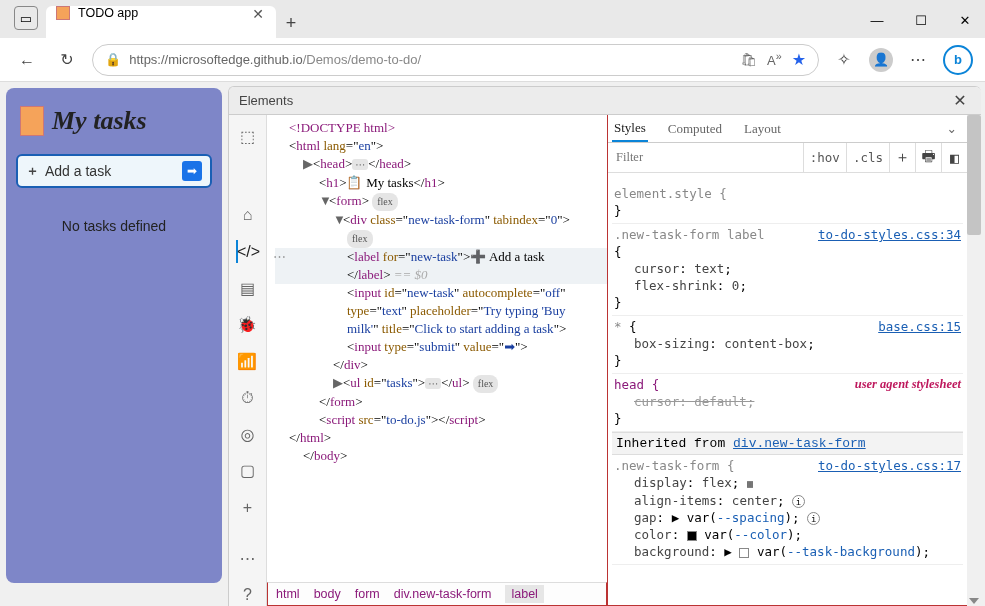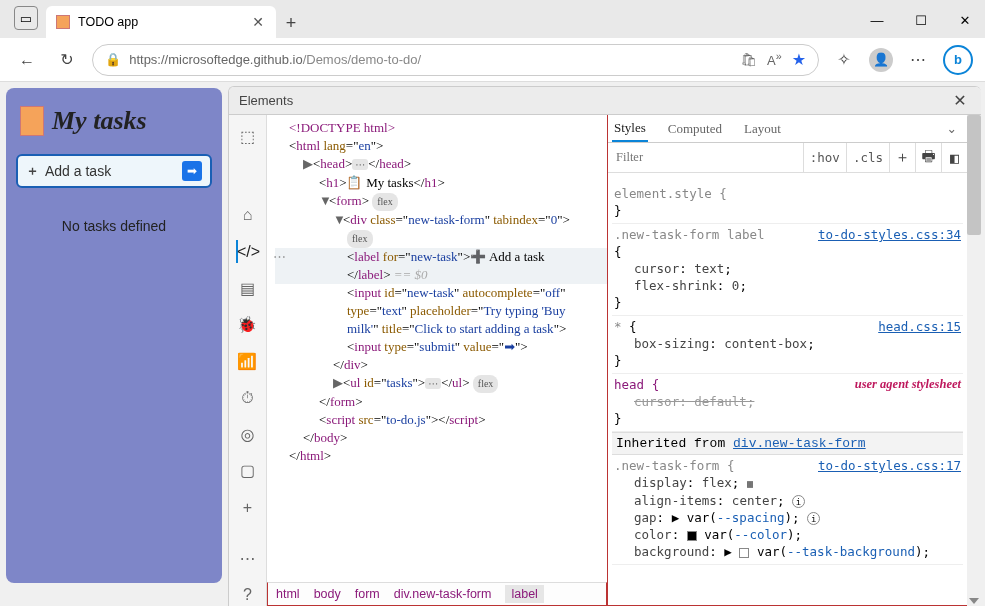--- a/index.html
+++ b/index.html
@@ -1,21 +1,21 @@
 <!DOCTYPE html>
 <html><head>
 <meta charset="utf-8">
 <style>
 * { box-sizing: border-box; margin: 0; padding: 0; }
 body { font-family: "Segoe UI", Arial, sans-serif; font-size: 13px; width: 985px; height: 606px; background: #f0f0f0; overflow: hidden; position: relative; }
 
 
 .titlebar { height: 38px; background: #e9e9e9; display: flex; align-items: flex-end; padding-left: 10px; }
 .titlebar-icon { width: 24px; height: 24px; border: 1px solid #888; border-radius: 4px; margin: 0 4px 8px 4px; display: flex; align-items: center; justify-content: center; }
-.tab { background: #fff; border-radius: 6px 6px 0 0; height: 32px; width: 230px; display: flex; align-items: center; padding: 0 10px; gap: 8px; margin-left: 4px; }
+.tab { background: #fff; border-radius: 6px 6px 0 0; height: 32px; width: 230px; display: flex; align-items: flex-start; padding: 0 10px; gap: 8px; margin-left: 4px; }
 .tab .favicon { width: 14px; height: 14px; background: #f5a35a; border: 1px solid #c77; display: inline-block; }
 .tab .title { flex: 1; font-size: 12.5px; }
 .tab .close { width: 16px; text-align: center; color: #555; font-size: 14px; }
 .newtab { width: 30px; height: 30px; display: flex; align-items: center; justify-content: center; font-size: 18px; color: #444; }
 .win-controls { position: absolute; right: 8px; top: 8px; display: flex; gap: 20px; font-size: 13px; }
 .win-btn { width: 24px; height: 24px; display: flex; align-items: center; justify-content: center; }
 
 
 .toolbar { height: 44px; background: #fff; display: flex; align-items: center; padding: 0 12px; gap: 10px; border-bottom: 1px solid #ddd; }
 .tb-btn { width: 30px; height: 30px; display: flex; align-items: center; justify-content: center; color: #444; font-size: 16px; border-radius: 4px; }
@@ -198,22 +198,22 @@
             <div class="line indent4"><span class="tri">▼</span>&lt;<span class="tag">div</span> <span class="attr">class</span>="<span class="val">new-task-form</span>" <span class="attr">tabindex</span>="<span class="val">0</span>"&gt;</div>
             <div class="line indent5"><span class="pill">flex</span></div>
             <div class="line indent5 hl-row gutter-dots">&lt;<span class="tag">label</span> <span class="attr">for</span>="<span class="val">new-task</span>"&gt;➕<span> Add a task</span></div>
             <div class="line indent5 hl-row">&lt;/<span class="tag">label</span>&gt;<span class="dim"> == $0</span></div>
             <div class="wrap5">&lt;<span class="tag">input</span> <span class="attr">id</span>="<span class="val">new-task</span>" <span class="attr">autocomplete</span>="<span class="val">off</span>" <span class="attr">type</span>="<span class="val">text</span>" <span class="attr">placeholder</span>="<span class="val">Try typing 'Buy milk'</span>" <span class="attr">title</span>="<span class="val">Click to start adding a task</span>"&gt;</div>
             <div class="line indent5">&lt;<span class="tag">input</span> <span class="attr">type</span>="<span class="val">submit</span>" <span class="attr">value</span>="<span class="val">➡</span>"&gt;</div>
             <div class="line indent4">&lt;/<span class="tag">div</span>&gt;</div>
             <div class="line indent4"><span class="tri">▶</span>&lt;<span class="tag">ul</span> <span class="attr">id</span>="<span class="val">tasks</span>"&gt;<span class="ell">⋯</span>&lt;/<span class="tag">ul</span>&gt; <span class="pill">flex</span></div>
             <div class="line indent3">&lt;/<span class="tag">form</span>&gt;</div>
             <div class="line indent3">&lt;<span class="tag">script</span> <span class="attr">src</span>="<span class="val">to-do.js</span>"&gt;&lt;/<span class="tag">script</span>&gt;</div>
+            <div class="line indent1">&lt;/<span class="tag">html</span>&gt;</div>
             <div class="line indent2">&lt;/<span class="tag">body</span>&gt;</div>
-            <div class="line indent1">&lt;/<span class="tag">html</span>&gt;</div>
           </div>
           <div class="breadcrumb">
             <span>html</span>
             <span>body</span>
             <span>form</span>
             <span>div.new-task-form</span>
             <span class="sel">label</span>
           </div>
         </div>
 
@@ -238,21 +238,21 @@
               <div>}</div>
             </div>
             <div class="rule-block">
               <div><span class="selector">.new-task-form label</span> <a class="link">to-do-styles.css:34</a></div>
               <div>{</div>
               <div class="prop"><span class="pname">cursor</span>: <span class="pval">text</span>;</div>
               <div class="prop"><span class="pname">flex-shrink</span>: <span class="pval">0</span>;</div>
               <div>}</div>
             </div>
             <div class="rule-block">
-              <div><span class="selector">*</span> { <a class="link">head.css:15</a></div>
+              <div><span class="selector">*</span> { <a class="link">base.css:15</a></div>
               <div class="prop"><span class="pname">box-sizing</span>: <span class="pval">content-box</span>;</div>
               <div>}</div>
             </div>
             <div class="rule-block">
               <div><span class="selector kw">head {</span> <span class="ua">user agent stylesheet</span></div>
               <div class="prop struck">cursor: default;</div>
               <div>}</div>
             </div>
             <div class="inh"><span>Inherited from </span><a>div.new-task-form</a></div>
             <div class="rule-block">

